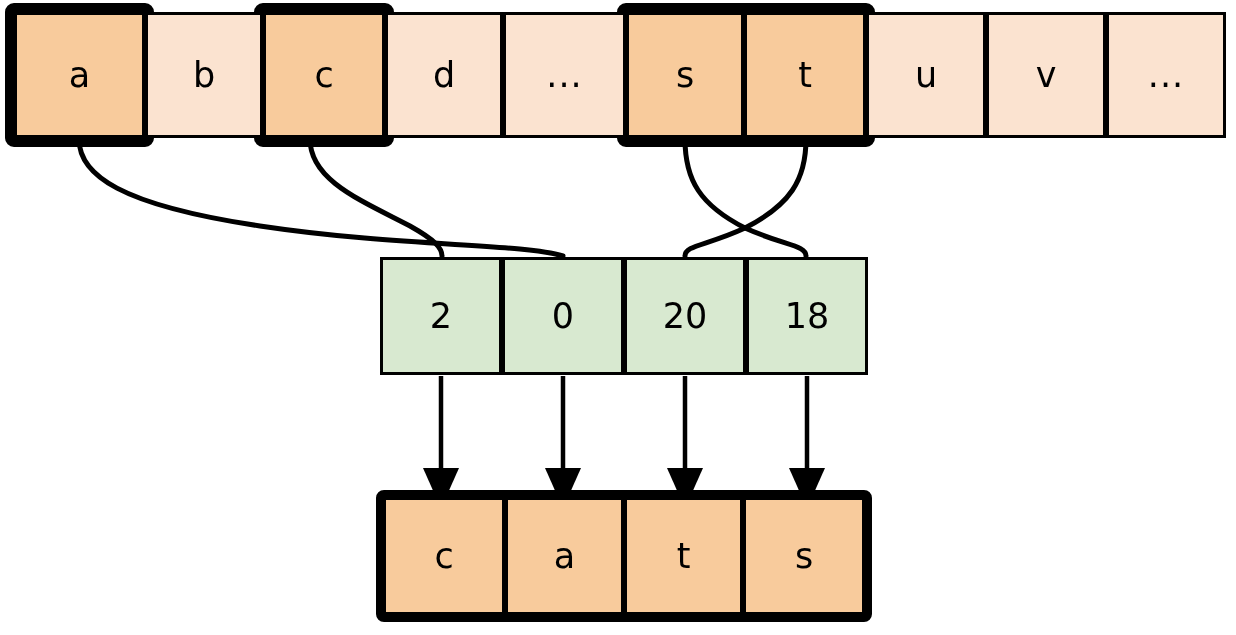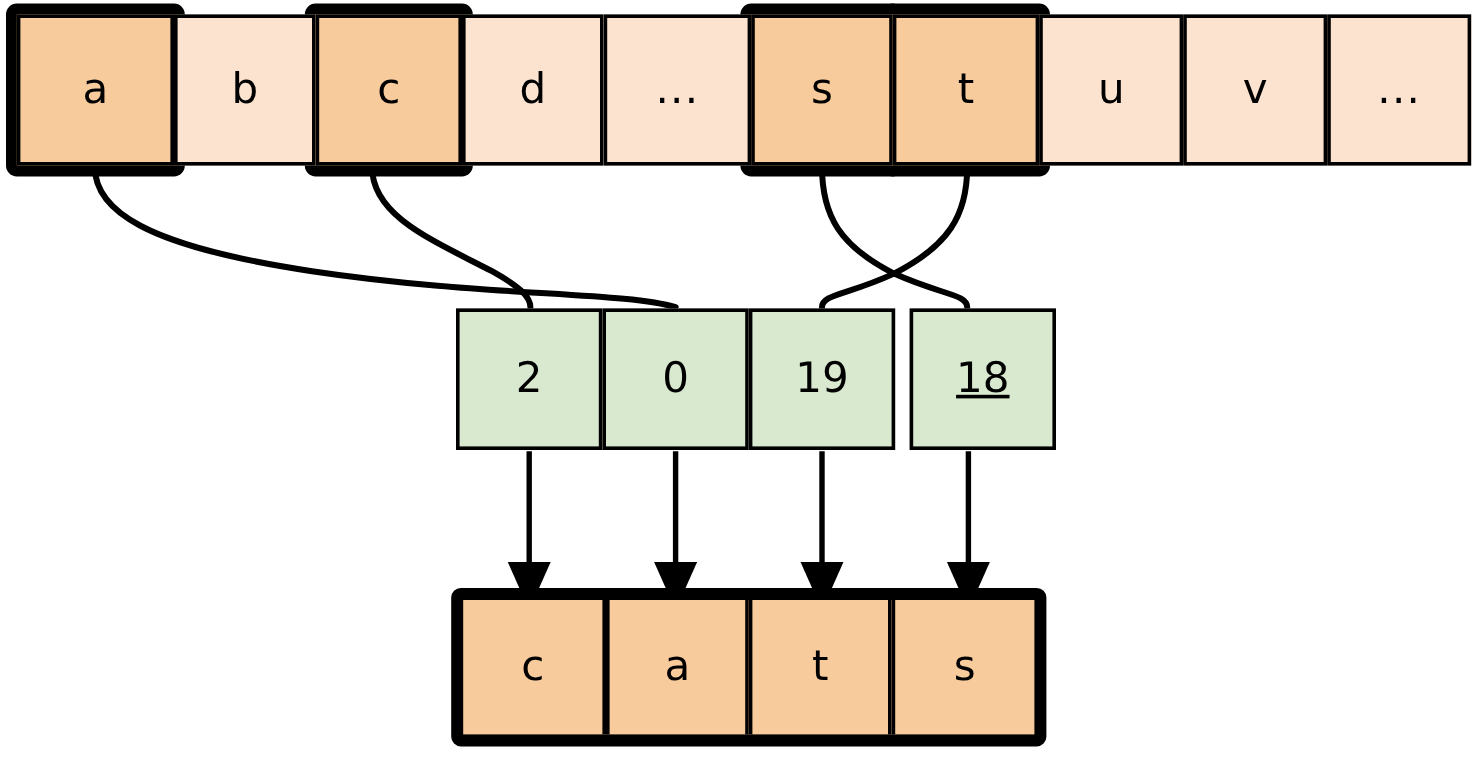--- a/index.html
+++ b/index.html
@@ -195,23 +195,23 @@
 
   <div id="index-row">
     <div id="index-cells">
         <div class="index-cell" style="left: 0px; width: 122px;">
           <span>2</span>
         </div>
         <div class="index-cell" style="left: 122px; width: 122px;">
           <span>0</span>
         </div>
         <div class="index-cell" style="left: 244px; width: 122px;">
-          <span>19</span>
-        </div>
-        <div class="index-cell" style="left: 378px; width: 122px; text-decoration: underline;">
+          <span>20</span>
+        </div>
+        <div class="index-cell" style="left: 366px; width: 122px;">
           <span>18</span>
         </div>
       </div>
   </div>
 
   <div id="result-row">
     <div class="result-inner" id="result-cells">
         <div class="result-cell" style="left: 0px; width: 119px;">
           <span>c</span>
         </div>

